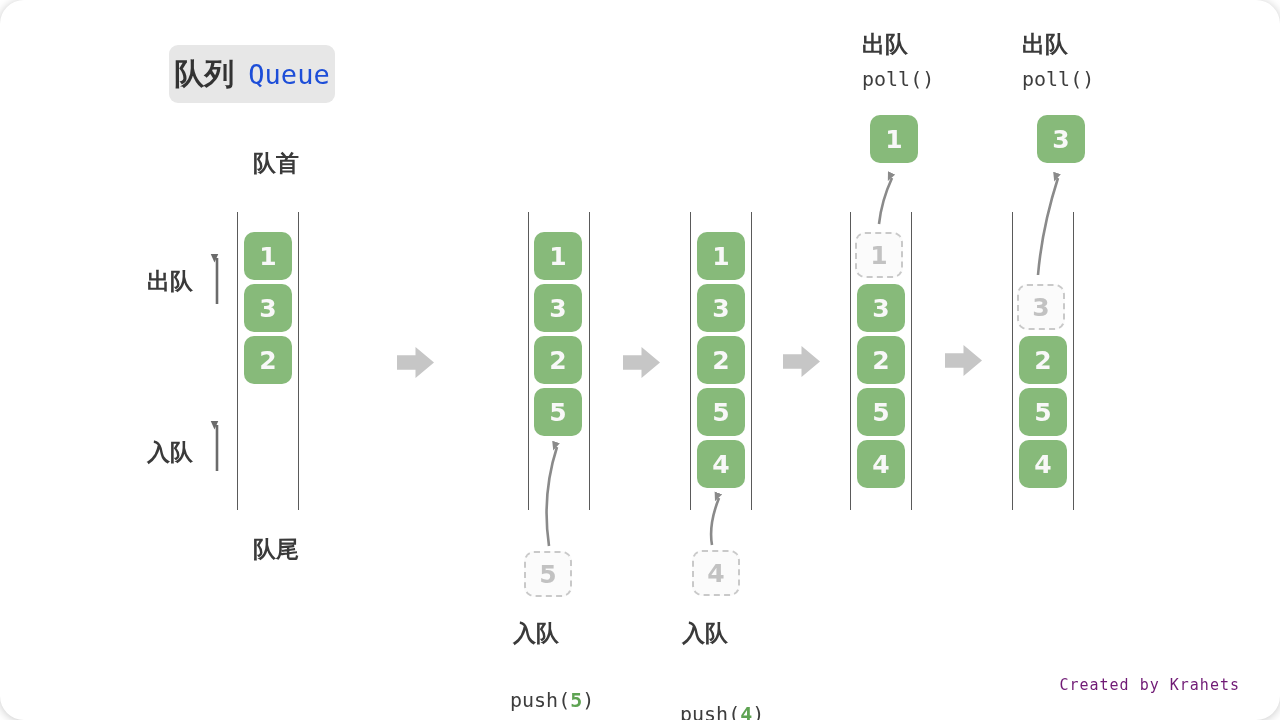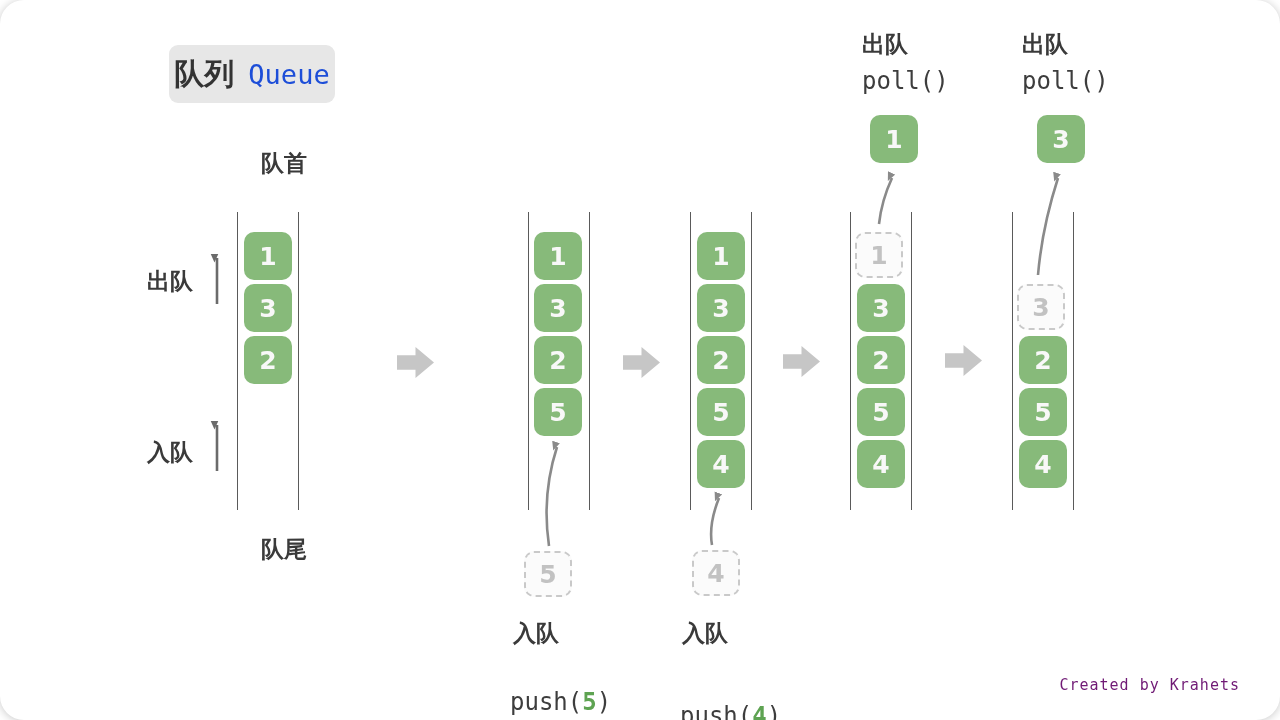--- a/index.html
+++ b/index.html
@@ -11,37 +11,37 @@
   .abs{position:absolute;}
   
   .title-badge{
     left:169px;top:45px;width:166px;height:58px;background:#e7e7e7;
     border-radius:9px;display:flex;align-items:center;justify-content:center;gap:14px;
   }
   .title-zh{font-size:30px;font-weight:bold;color:#333333;}
   .title-en{font-family:"DejaVu Sans Mono",monospace;font-size:27px;color:#1d4ed8;}
   
   .zh-label{font-size:23px;font-weight:bold;color:#3a3a3a;line-height:1;}
-  .center60{width:62px;text-align:left;margin-left:24px;}
+  .center60{width:62px;text-align:right;}
   
   .walls{top:212px;height:298px;width:60px;border-left:1.6px solid #5a5a5a;border-right:1.6px solid #5a5a5a;}
   
   .cell{
     width:48px;height:48px;border-radius:10px;background:#87ba7a;
     display:flex;align-items:center;justify-content:center;
     color:#f8f8f8;font-weight:bold;font-size:25px;font-family:"DejaVu Sans",sans-serif;
   }
   .ghost{
     width:44px;height:42px;border-radius:10px;background:#fbfbfb;
     border:2.5px dashed #c9c9c9;
     display:flex;align-items:center;justify-content:center;
     color:#c2c2c2;font-weight:bold;font-size:25px;font-family:"DejaVu Sans",sans-serif;
   }
   
-  .code{font-family:"DejaVu Sans Mono",monospace;font-size:24px;color:#3d3d3d;line-height:1;}
+  .code{font-family:"DejaVu Sans Mono",monospace;font-size:20px;color:#3d3d3d;line-height:1;}
   .code .arg{color:#5ea352;font-weight:bold;}
   
   .stage-arrow{width:37px;height:37px;}
   .stage-arrow polygon{fill:#c6c6c6;}
   
   .watermark{
     right:40px;top:676px;font-family:"DejaVu Sans Mono",monospace;
     font-size:15px;color:#701a75;letter-spacing:1px;
   }
   svg.overlay{position:absolute;left:0;top:0;width:1280px;height:720px;pointer-events:none;}

